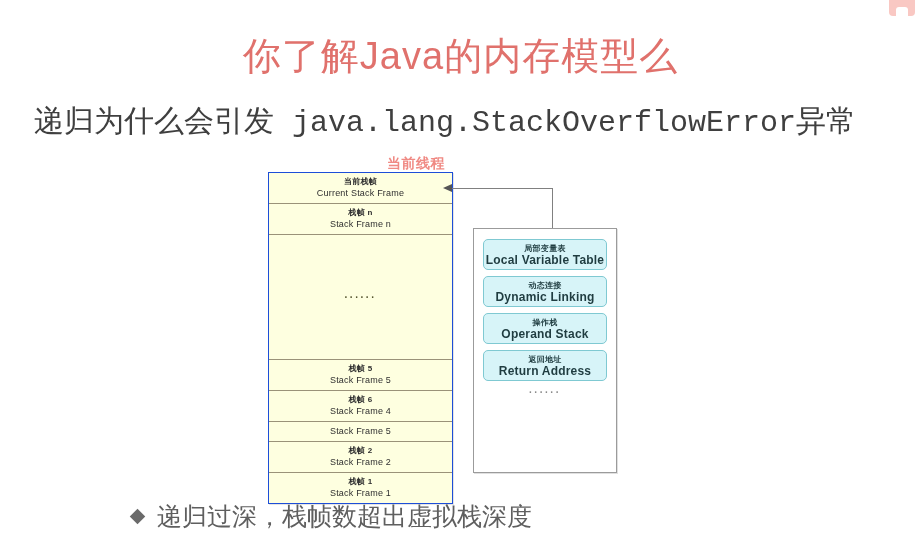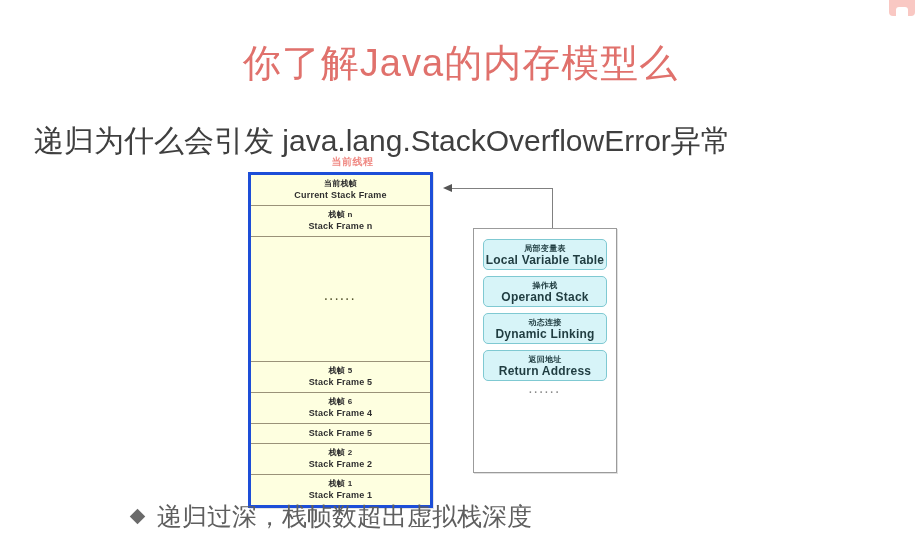--- a/index.html
+++ b/index.html
@@ -32,89 +32,90 @@
     bottom: -1px;
     width: 12px;
     height: 10px;
     background: #ffffff;
     border-radius: 3px 3px 0 0;
   }
 
   
   .slide-title {
     position: absolute;
-    top: 39px;
+    top: 32px;
     left: 0;
     width: 921px;
     text-align: center;
     font-size: 38px;
     line-height: 48px;
     color: #e0716c;
     letter-spacing: 1px;
     white-space: nowrap;
   }
   .slide-subtitle {
     position: absolute;
-    top: 121px;
+    top: 103px;
     left: 34px;
     font-size: 30px;
     line-height: 40px;
     color: #3f3f3f;
     white-space: nowrap;
+    font-family: Liberation Mono, monospace;
   }
 
   
   .diagram {
     position: absolute;
     left: 0;
     top: 150px;
     width: 921px;
     height: 350px;
   }
 
   .thread-label {
     position: absolute;
     left: 260px;
     top: 5px;
     width: 185px;
-    text-align: center;
-    font-size: 10px;
+    text-align: right;
+    font-size: 14px;
     font-weight: bold;
     color: #f08a84;
     letter-spacing: 0.5px;
   }
 
   
   .stack {
     position: absolute;
-    left: 248px;
+    left: 268px;
     top: 22px;
     width: 185px;
-    border: 3px solid #1d4ed8;
+    border: 1px solid #1d4ed8;
     box-sizing: border-box;
     background: #feffe0;
     box-shadow: 1px 1px 0 rgba(0,0,0,0.10);
   }
   .frame {
     border-bottom: 1px solid #9a9279;
     box-sizing: border-box;
     text-align: center;
     color: #2f2f2f;
     padding: 3px 0 4px 0;
   }
   .frame:last-child { border-bottom: none; }
   .frame .cn {
     font-size: 8px;
     font-weight: bold;
     line-height: 11px;
     letter-spacing: 0.3px;
   }
   .frame .en {
     font-size: 9px;
-    font-weight: bold;
+    font-weight: normal;
     line-height: 12px;
     letter-spacing: 0.2px;
   }
   .frame.gap {
     height: 125px;
     position: relative;
   }
   .frame.gap .dots {
     position: absolute;
     left: 0;
@@ -281,26 +282,26 @@
     <div class="conn-h"></div>
     <div class="conn-v"></div>
   </div>
 
   <div class="detail-panel">
     <div class="detail-box">
       <div class="cn">局部变量表</div>
       <div class="en">Local Variable Table</div>
     </div>
     <div class="detail-box">
+      <div class="cn">动态连接</div>
+      <div class="en">Dynamic Linking</div>
+    </div>
+    <div class="detail-box">
       <div class="cn">操作栈</div>
       <div class="en">Operand Stack</div>
-    </div>
-    <div class="detail-box">
-      <div class="cn">动态连接</div>
-      <div class="en">Dynamic Linking</div>
     </div>
     <div class="detail-box">
       <div class="cn">返回地址</div>
       <div class="en">Return Address</div>
     </div>
     <div class="detail-dots">······</div>
   </div>
 
 </div>
 

